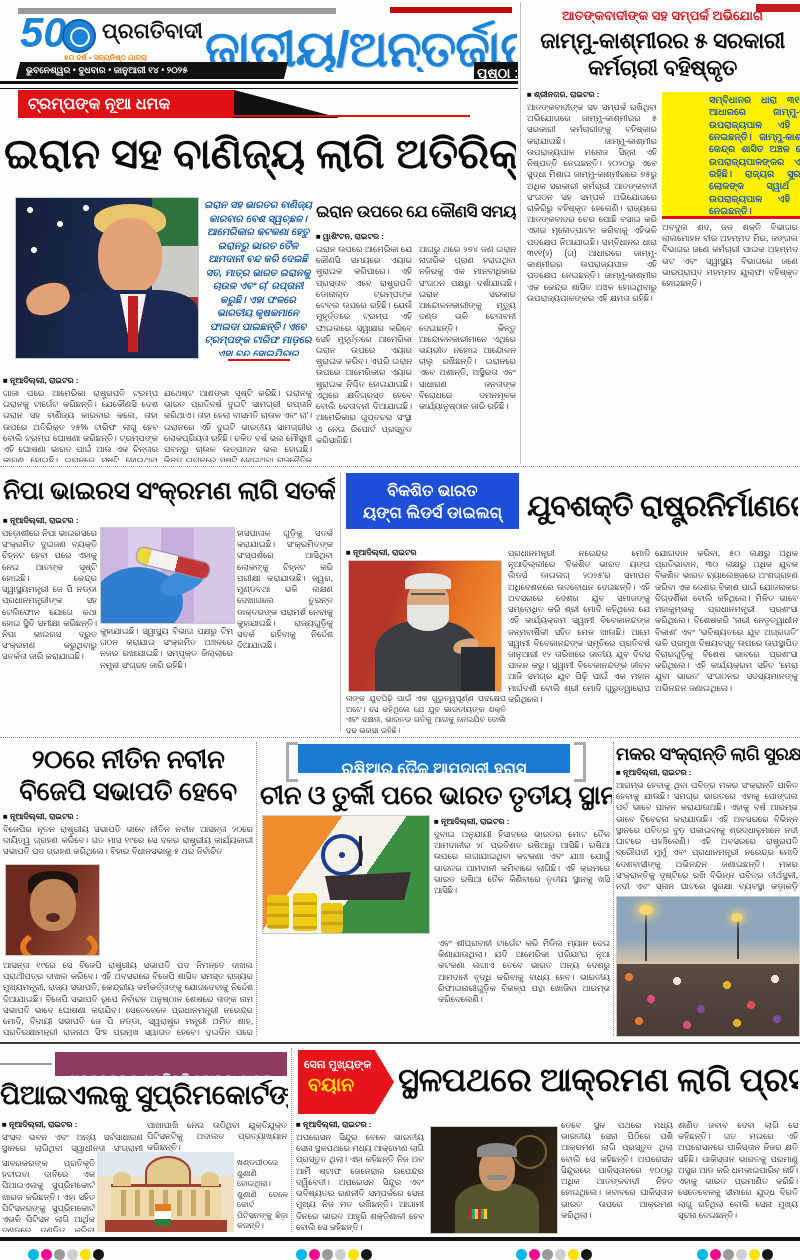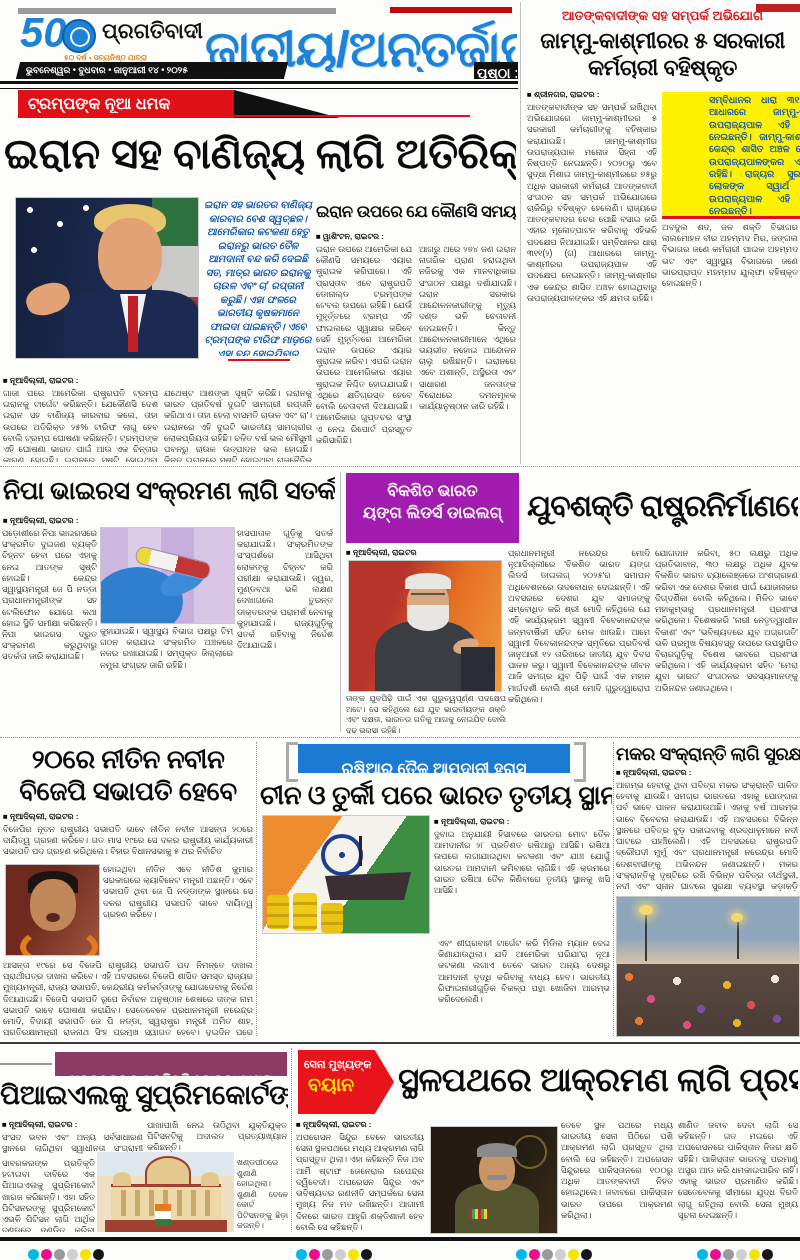--- a/index.html
+++ b/index.html
@@ -95,21 +95,21 @@
   <div class="abs photo" style="left:100px;top:527px;width:133px;height:95px;background:linear-gradient(90deg,#cdb7e0 0 20%,#dccbe9 20% 45%,#c6aedd 45% 70%,#d8c6e6 70% 100%);">
     <div class="abs" style="left:-8px;bottom:-14px;width:90px;height:70px;border-radius:50%;background:#2e7fd0;"></div>
     <div class="abs" style="left:58px;bottom:30px;width:46px;height:22px;border-radius:45%;background:#3c8cda;transform:rotate(-24deg);"></div>
     <div class="abs" style="left:34px;top:26px;width:74px;height:16px;border-radius:8px;background:linear-gradient(90deg,#e9d93a 0 18%,#f4f0ee 18% 55%,#c33636 55% 100%);transform:rotate(14deg);border:1px solid #9a8fae;"></div>
   </div>
   <div class="abs body-txt" style="left:237px;top:528px;width:96px;height:205px;">ହାସପାତାଳ ଗୁଡ଼ିକୁ ସତର୍କ କରାଯାଇଛି। ସଂକ୍ରମିତଙ୍କ ସଂସ୍ପର୍ଶରେ ଆସିଥିବା ଲୋକଙ୍କୁ ଚିହ୍ନଟ କରି ପରୀକ୍ଷା କରାଯାଉଛି। ଜ୍ୱର, ମୁଣ୍ଡବଥା ଭଳି ଲକ୍ଷଣ ଦେଖାଗଲେ ତୁରନ୍ତ ଡାକ୍ତରଙ୍କ ପରାମର୍ଶ ନେବାକୁ କୁହାଯାଇଛି। ରାଜ୍ୟଗୁଡ଼ିକୁ ସତର୍କ ରହିବାକୁ ନିର୍ଦ୍ଦେଶ ଦିଆଯାଇଛି।</div>
   <div class="abs body-txt" style="left:100px;top:626px;width:133px;height:107px;">କୁହାଯାଇଛି। ସ୍ୱାସ୍ଥ୍ୟ ବିଭାଗ ପକ୍ଷରୁ ଟିମ୍‌ ଗଠନ କରାଯାଇ ସଂକ୍ରମିତ ଅଞ୍ଚଳରେ ନଜର ରଖାଯାଇଛି। ସମ୍ପୃକ୍ତ ଜିଲ୍ଲାରେ ନମୁନା ସଂଗ୍ରହ ଜାରି ରହିଛି।</div>
 
   <div class="abs vline" style="left:340px;top:472px;width:1px;height:260px;"></div>
 
-  <div class="abs" style="left:346px;top:473px;width:173px;height:70px;background:#a21caf;color:#fff;text-align:center;overflow:hidden;">
+  <div class="abs" style="left:346px;top:473px;width:173px;height:56px;background:#1d4ed8;color:#fff;text-align:center;overflow:hidden;">
     <span style="display:block;margin-top:9px;font-size:16px;font-weight:bold;white-space:nowrap;">ବିକଶିତ ଭାରତ</span>
     <span style="display:block;margin-top:4px;font-size:16px;font-weight:bold;white-space:nowrap;">ୟଙ୍ଗ ଲିଡର୍ସ ଡାଇଲଗ୍</span>
   </div>
   <div class="abs headline nowrap" style="left:527px;top:474px;width:271px;height:64px;font-size:30px;line-height:2.1;letter-spacing:-1px;">ଯୁବଶକ୍ତି ରାଷ୍ଟ୍ରନିର୍ମାଣରେ ଆଗୁଆ ରହିଛି</div>
   <div class="abs dateline" style="left:346px;top:548px;width:120px;">■ ନୂଆଦିଲ୍ଲୀ, ରାଇଟର</div>
   <div class="abs photo" style="left:348px;top:560px;width:152px;height:130px;background:linear-gradient(110deg,#b7342a 0 30%,#e56f22 60%,#f19a3e 100%);">
     <div class="abs" style="left:26px;bottom:-8px;width:104px;height:78px;border-radius:40% 40% 0 0;background:#3a3d42;"></div>
     <div class="abs" style="left:58px;top:18px;width:42px;height:48px;border-radius:46%;background:#d9a87f;"></div>
     <div class="abs" style="left:56px;top:12px;width:46px;height:16px;border-radius:50% 50% 0 0;background:#e8e6e2;"></div>
     <div class="abs" style="left:58px;top:44px;width:42px;height:26px;border-radius:0 0 50% 50%;background:#e8e6e2;"></div>
@@ -125,21 +125,20 @@
 
   <div class="abs headline" style="left:2px;top:744px;width:252px;height:66px;font-size:26px;line-height:1.22;text-align:center;">୨୦ରେ ନୀତିନ ନବୀନ ବିଜେପି ସଭାପତି ହେବେ</div>
   <div class="abs dateline" style="left:3px;top:812px;width:110px;">■ ନୂଆଦିଲ୍ଲୀ, ରାଇଟର :</div>
   <div class="abs body-txt" style="left:3px;top:824px;width:250px;height:38px;">ବିଜେପିର ନୂତନ ରାଷ୍ଟ୍ରୀୟ ସଭାପତି ଭାବେ ନୀତିନ ନବୀନ ଆସନ୍ତା ୨୦ରେ ଦାୟିତ୍ୱ ଗ୍ରହଣ କରିବେ। ଗତ ମାସ ୧୯ରେ ସେ ଦଳର ରାଷ୍ଟ୍ରୀୟ କାର୍ଯ୍ୟକାରୀ ସଭାପତି ପଦ ଗ୍ରହଣ କରିଥିଲେ। ବିହାର ବିଧାନସଭାକୁ ୫ ଥର ନିର୍ବାଚିତ</div>
   <div class="abs photo" style="left:5px;top:864px;width:93px;height:90px;background:linear-gradient(120deg,#6e2a1e 0 40%,#a05640 100%);">
     <div class="abs" style="left:22px;top:6px;width:50px;height:22px;border-radius:50% 50% 0 0;background:#1c1410;"></div>
     <div class="abs" style="left:24px;top:14px;width:46px;height:52px;border-radius:46%;background:#c08858;"></div>
     <div class="abs" style="left:40px;top:48px;width:14px;height:9px;border-radius:50%;background:#5a2420;"></div>
     <div class="abs" style="left:14px;top:62px;width:66px;height:28px;border-radius:50%;border:6px solid #e57a1e;border-top-color:transparent;"></div>
   </div>
-  <div class="abs body-txt" style="left:103px;top:864px;width:150px;height:93px;">ହୋଇଥିବା ନୀତିନ ଏବେ ନୀତିଶ କୁମାର ସରକାରରେ କ୍ୟାବିନେଟ ମନ୍ତ୍ରୀ ଅଛନ୍ତି। ଏବେ ସଭାପତି ଥିବା ଜେ ପି ନଡ୍ଡାଙ୍କ ସ୍ଥାନରେ ସେ ଦଳର ରାଷ୍ଟ୍ରୀୟ ସଭାପତି ଭାବେ ଦାୟିତ୍ୱ ଗ୍ରହଣ କରିବେ।</div>
   <div class="abs body-txt" style="left:3px;top:960px;width:250px;height:76px;">ଆସନ୍ତା ୧୯ରେ ସେ ବିଜେପି ରାଷ୍ଟ୍ରୀୟ ସଭାପତି ପଦ ନିମନ୍ତେ ଦାଖଲ ପ୍ରାର୍ଥୀପତ୍ର ଦାଖଲ କରିବେ। ଏହି ଅବସରରେ ବିଜେପି ଶାସିତ ସମସ୍ତ ରାଜ୍ୟର ମୁଖ୍ୟମନ୍ତ୍ରୀ, ରାଜ୍ୟ ସଭାପତି, କେନ୍ଦ୍ରୀୟ କର୍ମକର୍ତ୍ତାଙ୍କୁ ଯୋଗଦେବାକୁ ନିର୍ଦ୍ଦେଶ ଦିଆଯାଇଛି। ବିଜେପି ସଭାପତି ରୂପେ ନିର୍ବାଚନ ଅନୁଷ୍ଠାନ ଶେଷରେ ତାଙ୍କ ନାମ ସଭାପତି ଭାବେ ଘୋଷଣା କରାଯିବ। ସେତେବେଳେ ପ୍ରଧାନମନ୍ତ୍ରୀ ନରେନ୍ଦ୍ର ମୋଦି, ବିଦାୟୀ ସଭାପତି ଜେ ପି ନଡ୍ଡା, ସ୍ୱରାଷ୍ଟ୍ର ମନ୍ତ୍ରୀ ଅମିତ ଶାହ, ପ୍ରତିରକ୍ଷାମନ୍ତ୍ରୀ ରାଜନାଥ ସିଂହ ପ୍ରମୁଖ ସ୍ୱାଗତ ହେବେ। ଦୁଇଦିନ ପରେ ବିଜେପି ରାଷ୍ଟ୍ରୀୟ ପରିଷଦ ସଭାପତିଙ୍କୁ ସ୍ୱାଗତ କରିବ।</div>
 
   <div class="abs vline-dot" style="left:256px;top:742px;width:1px;height:294px;"></div>
 
   <div class="abs" style="left:286px;top:742px;width:9px;height:34px;border-left:3px solid #aaa;border-top:3px solid #aaa;border-bottom:3px solid #aaa;"></div>
   <div class="abs" style="left:298px;top:744px;width:272px;height:29px;background:#1b7ad2;overflow:hidden;">
     <span style="display:block;margin-top:16px;font-size:16px;font-weight:bold;color:#fff;text-align:center;white-space:nowrap;">ରଷିଆରୁ ତୈଳ ଆମଦାନୀ ହ୍ରାସ</span>
   </div>
   <div class="abs" style="left:574px;top:742px;width:9px;height:34px;border-right:3px solid #aaa;border-top:3px solid #aaa;border-bottom:3px solid #aaa;"></div>
   <div class="abs headline nowrap" style="left:260px;top:779px;width:352px;height:34px;font-size:26px;line-height:1.25;">ଚୀନ ଓ ତୁର୍କୀ ପରେ ଭାରତ ତୃତୀୟ ସ୍ଥାନକୁ ଖସିଲା</div>

